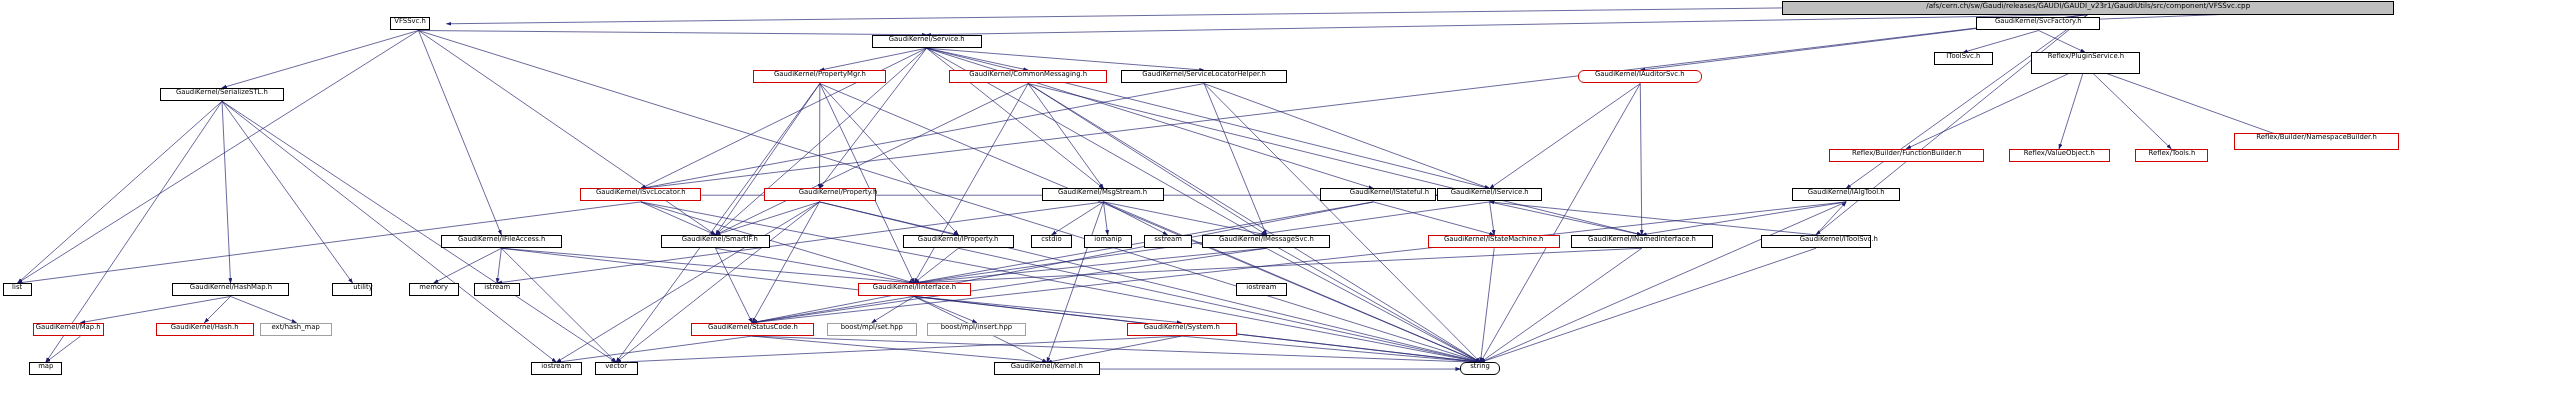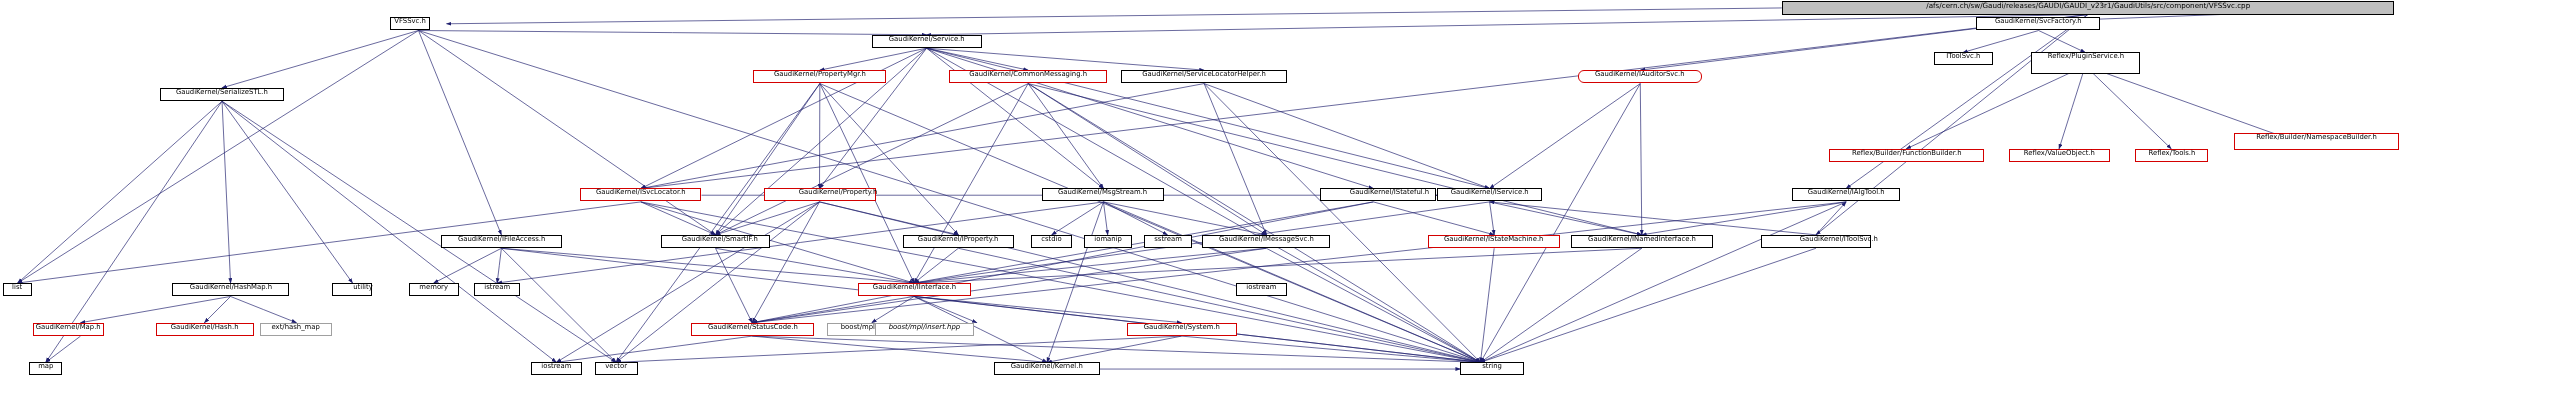--- a/index.html
+++ b/index.html
@@ -266,36 +266,36 @@
       </div>
       <div class="node gray" style="left: 260px; top: 323px; width: 72px; height: 13.4px;">
         <span>ext/hash_map</span>
       </div>
       <div class="node red" style="left: 691px; top: 323px; width: 123px; height: 13.4px;">
         <span>GaudiKernel/StatusCode.h</span>
       </div>
       <div class="node gray" style="left: 827px; top: 323px; width: 90px; height: 13.4px;">
         <span>boost/mpl/set.hpp</span>
       </div>
-      <div class="node gray" style="left: 875px; top: 323px; width: 99px; height: 13.4px; font-style: italic;">
+      <div class="node gray" style="left: 927px; top: 323px; width: 99px; height: 13.4px;">
         <span>boost/mpl/insert.hpp</span>
       </div>
       <div class="node red" style="left: 1127px; top: 323px; width: 110px; height: 13.4px;">
         <span>GaudiKernel/System.h</span>
       </div>
       <div class="node" style="left: 29px; top: 362px; width: 33px; height: 13.4px;">
         <span>map</span>
       </div>
       <div class="node" style="left: 531px; top: 362px; width: 51px; height: 13.4px;">
         <span>iostream</span>
       </div>
       <div class="node" style="left: 595px; top: 362px; width: 43px; height: 13.4px;">
         <span>vector</span>
       </div>
       <div class="node" style="left: 994px; top: 362px; width: 106px; height: 13.4px;">
         <span>GaudiKernel/Kernel.h</span>
       </div>
-      <div class="node" style="left: 1460px; top: 362px; width: 64px; height: 13.4px;">
+      <div class="node" style="left: 1460px; top: 362px; width: 40px; height: 13.4px; border-radius: 6px;">
         <span>string</span>
       </div>
     </div>
 </div>
 
 
 </body></html>

